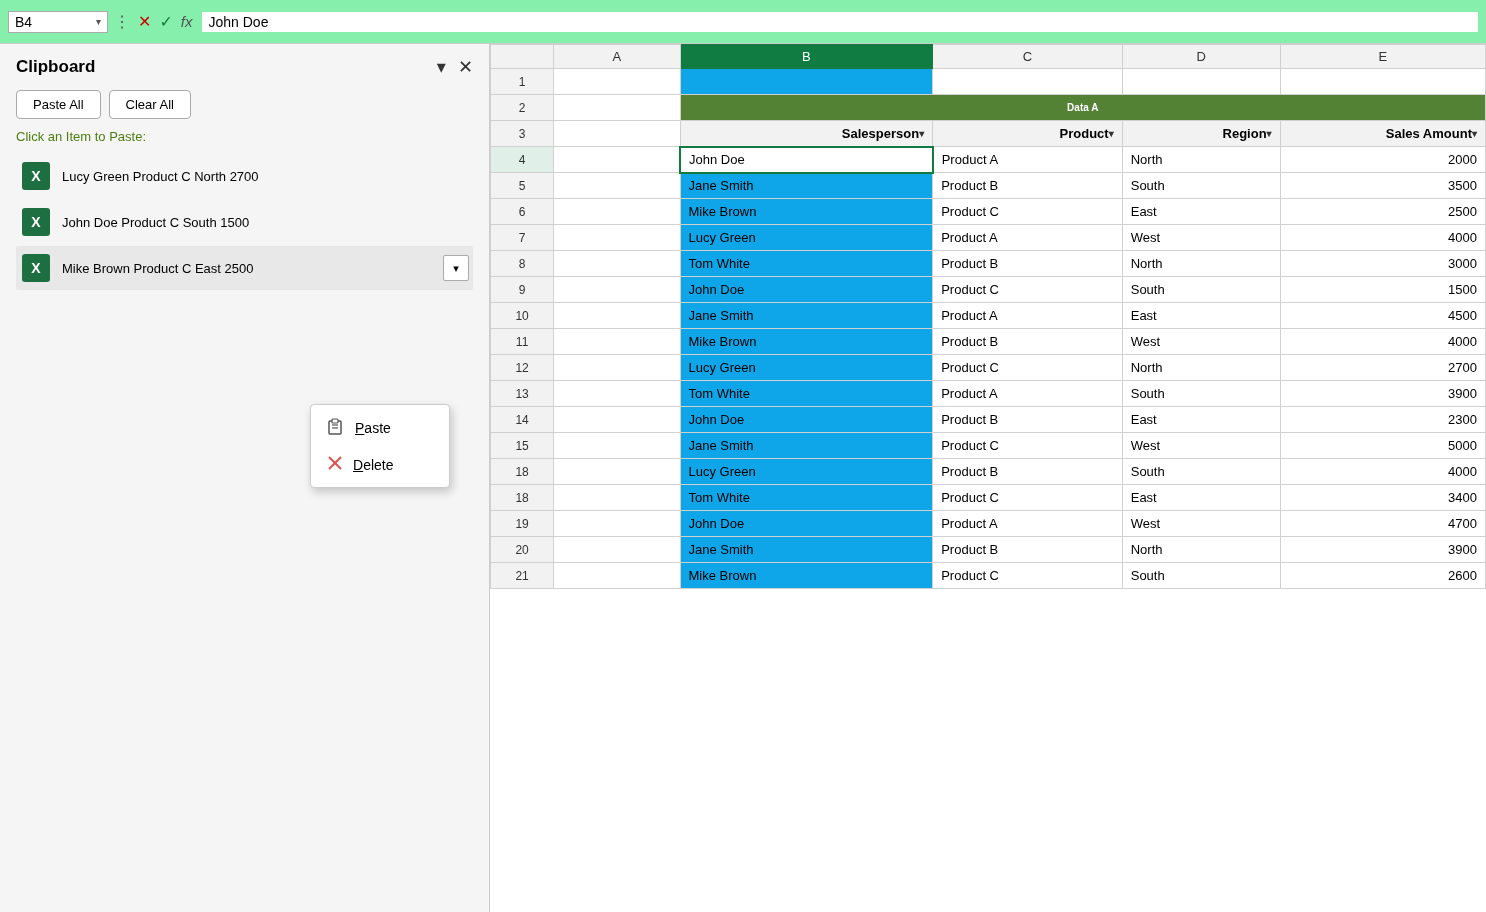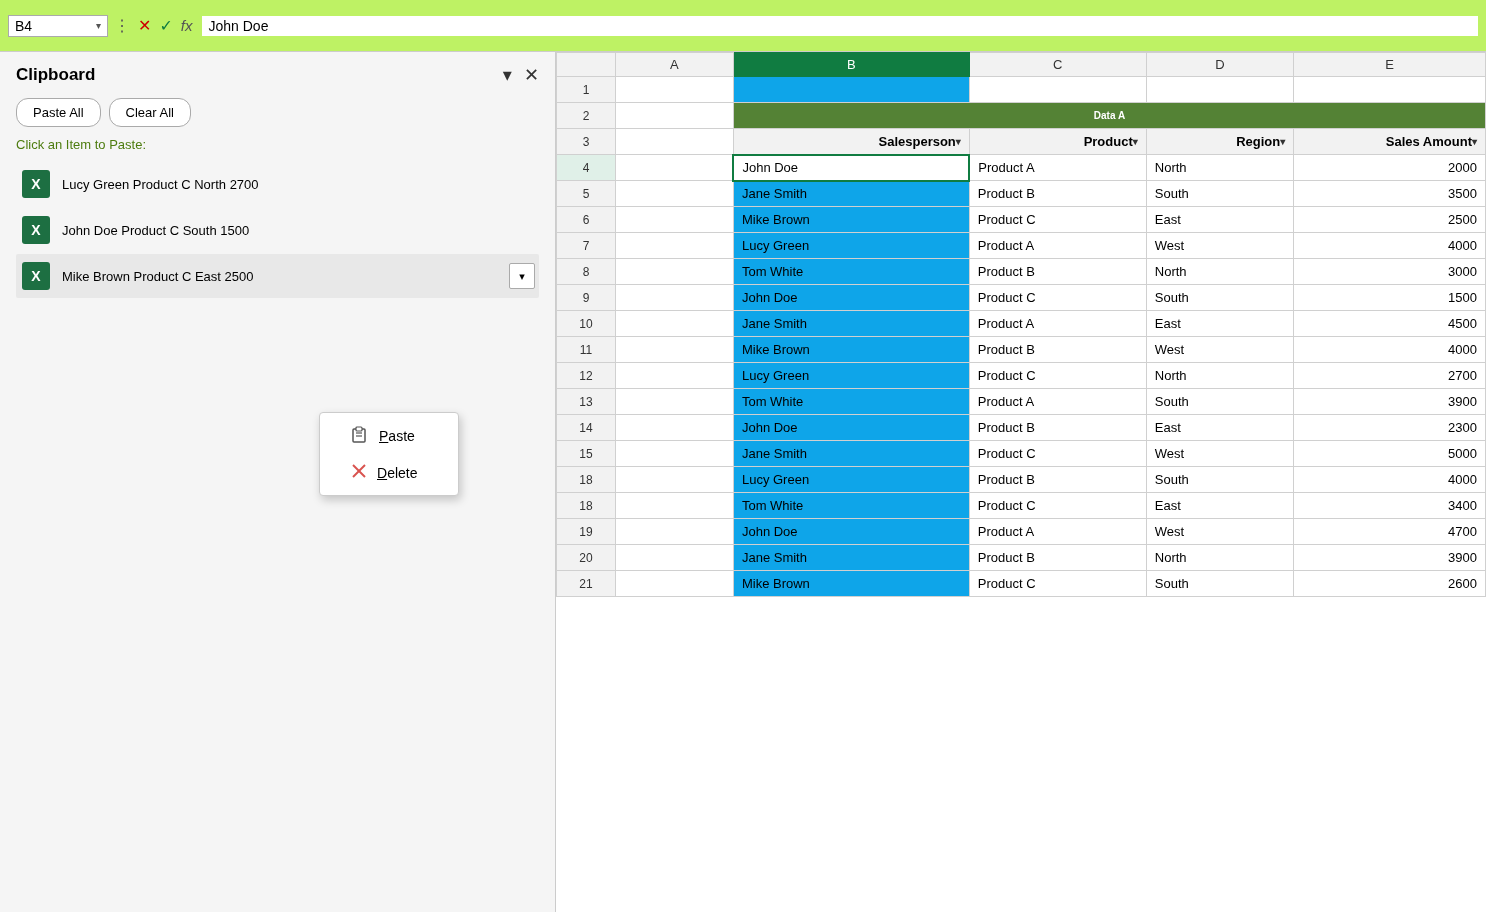--- a/index.html
+++ b/index.html
@@ -1,70 +1,70 @@
 <!DOCTYPE html>
 <html><head>
   <meta charset="utf-8">
   <style>
     * { box-sizing: border-box; margin: 0; padding: 0; }
     body { font-family: 'Segoe UI', Arial, sans-serif; font-size: 14px; background: #f0f0f0; display: flex; flex-direction: column; height: 912px; overflow: hidden; }
 
     
     .formula-bar {
-      display: flex; align-items: center; background: #bef264; border-bottom: 1px solid #ccc; padding: 4px 8px; gap: 6px; height: 52px; flex-shrink: 0;
+      display: flex; align-items: center; background: #86efac; border-bottom: 1px solid #ccc; padding: 4px 8px; gap: 6px; height: 44px; flex-shrink: 0;
     }
     .cell-ref-box {
       display: flex; align-items: center; border: 1px solid #aaa; padding: 2px 6px; min-width: 100px; font-size: 14px; background: #fff;
     }
     .cell-ref-text { flex: 1; }
     .cell-ref-chevron { font-size: 10px; color: #555; }
     .formula-icons { display: flex; align-items: center; gap: 8px; color: #555; font-size: 16px; }
     .formula-icon { cursor: pointer; color: #555; }
     .fx-label { font-style: italic; font-size: 15px; color: #555; margin-right: 4px; }
     .formula-input { flex: 1; font-size: 14px; border: none; outline: none; padding: 2px 6px; }
 
     
     .main-area {
       display: flex; flex: 1; overflow: hidden;
     }
 
     
     .clipboard-panel {
-      width: 556px; background: #f5f5f5; border-right: 1px solid #ccc; display: flex; flex-direction: column; flex-shrink: 0; padding: 12px 16px; position: relative; overflow: visible;
+      width: 490px; background: #f5f5f5; border-right: 1px solid #ccc; display: flex; flex-direction: column; flex-shrink: 0; padding: 12px 16px; position: relative; overflow: visible;
     }
     .clipboard-header {
       display: flex; align-items: center; justify-content: space-between; margin-bottom: 12px;
     }
     .clipboard-title { font-size: 17px; font-weight: 600; }
     .clipboard-header-icons { display: flex; gap: 12px; align-items: center; }
     .clipboard-header-icon { font-size: 18px; cursor: pointer; color: #333; }
     .clipboard-buttons { display: flex; gap: 8px; margin-bottom: 10px; }
     .clipboard-btn {
-      border: 1px solid #aaa; background: #fff; padding: 6px 16px; font-size: 13px; cursor: pointer; border-radius: 12px;
+      border: 1px solid #aaa; background: #fff; padding: 6px 16px; font-size: 13px; cursor: pointer; border-radius: 4px;
     }
     .click-to-paste { font-size: 13px; color: #4d7c0f; margin-bottom: 10px; }
     .clipboard-items { display: flex; flex-direction: column; gap: 2px; }
     .clipboard-item {
       display: flex; align-items: center; padding: 6px 4px; cursor: pointer; position: relative; border-radius: 2px;
     }
     .clipboard-item-icon {
       width: 32px; height: 32px; margin-right: 10px; flex-shrink: 0; display: flex; align-items: center; justify-content: center;
     }
     .excel-icon-bg {
       width: 28px; height: 28px; background: #1d6f42; border-radius: 3px; display: flex; align-items: center; justify-content: center;
     }
     .excel-icon-letter { color: #fff; font-weight: bold; font-size: 14px; font-family: Arial; }
     .clipboard-item-text { font-size: 13px; flex: 1; }
     .clipboard-item-chevron {
       width: 26px; height: 26px; border: 1px solid #aaa; background: #fff; display: flex; align-items: center; justify-content: center; cursor: pointer; border-radius: 2px; font-size: 11px;
     }
 
     
     .context-menu {
-      position: absolute; left: 310px; top: 360px; background: #fff; border: 1px solid #ccc; box-shadow: 2px 4px 10px rgba(0,0,0,0.2); border-radius: 4px; z-index: 100; min-width: 140px; padding: 4px 15px; margin-left: 9px;
+      position: absolute; left: 310px; top: 360px; background: #fff; border: 1px solid #ccc; box-shadow: 2px 4px 10px rgba(0,0,0,0.2); border-radius: 4px; z-index: 100; min-width: 140px; padding: 4px 0;
     }
     .context-menu-item {
       display: flex; align-items: center; padding: 8px 16px; cursor: pointer; gap: 10px; font-size: 14px;
     }
     .ctx-paste-icon { font-size: 16px; color: #555; }
     .ctx-delete-icon { font-size: 16px; color: #d9534f; }
     .ctx-underline { text-decoration: underline; }
 
     
     .spreadsheet-area {

